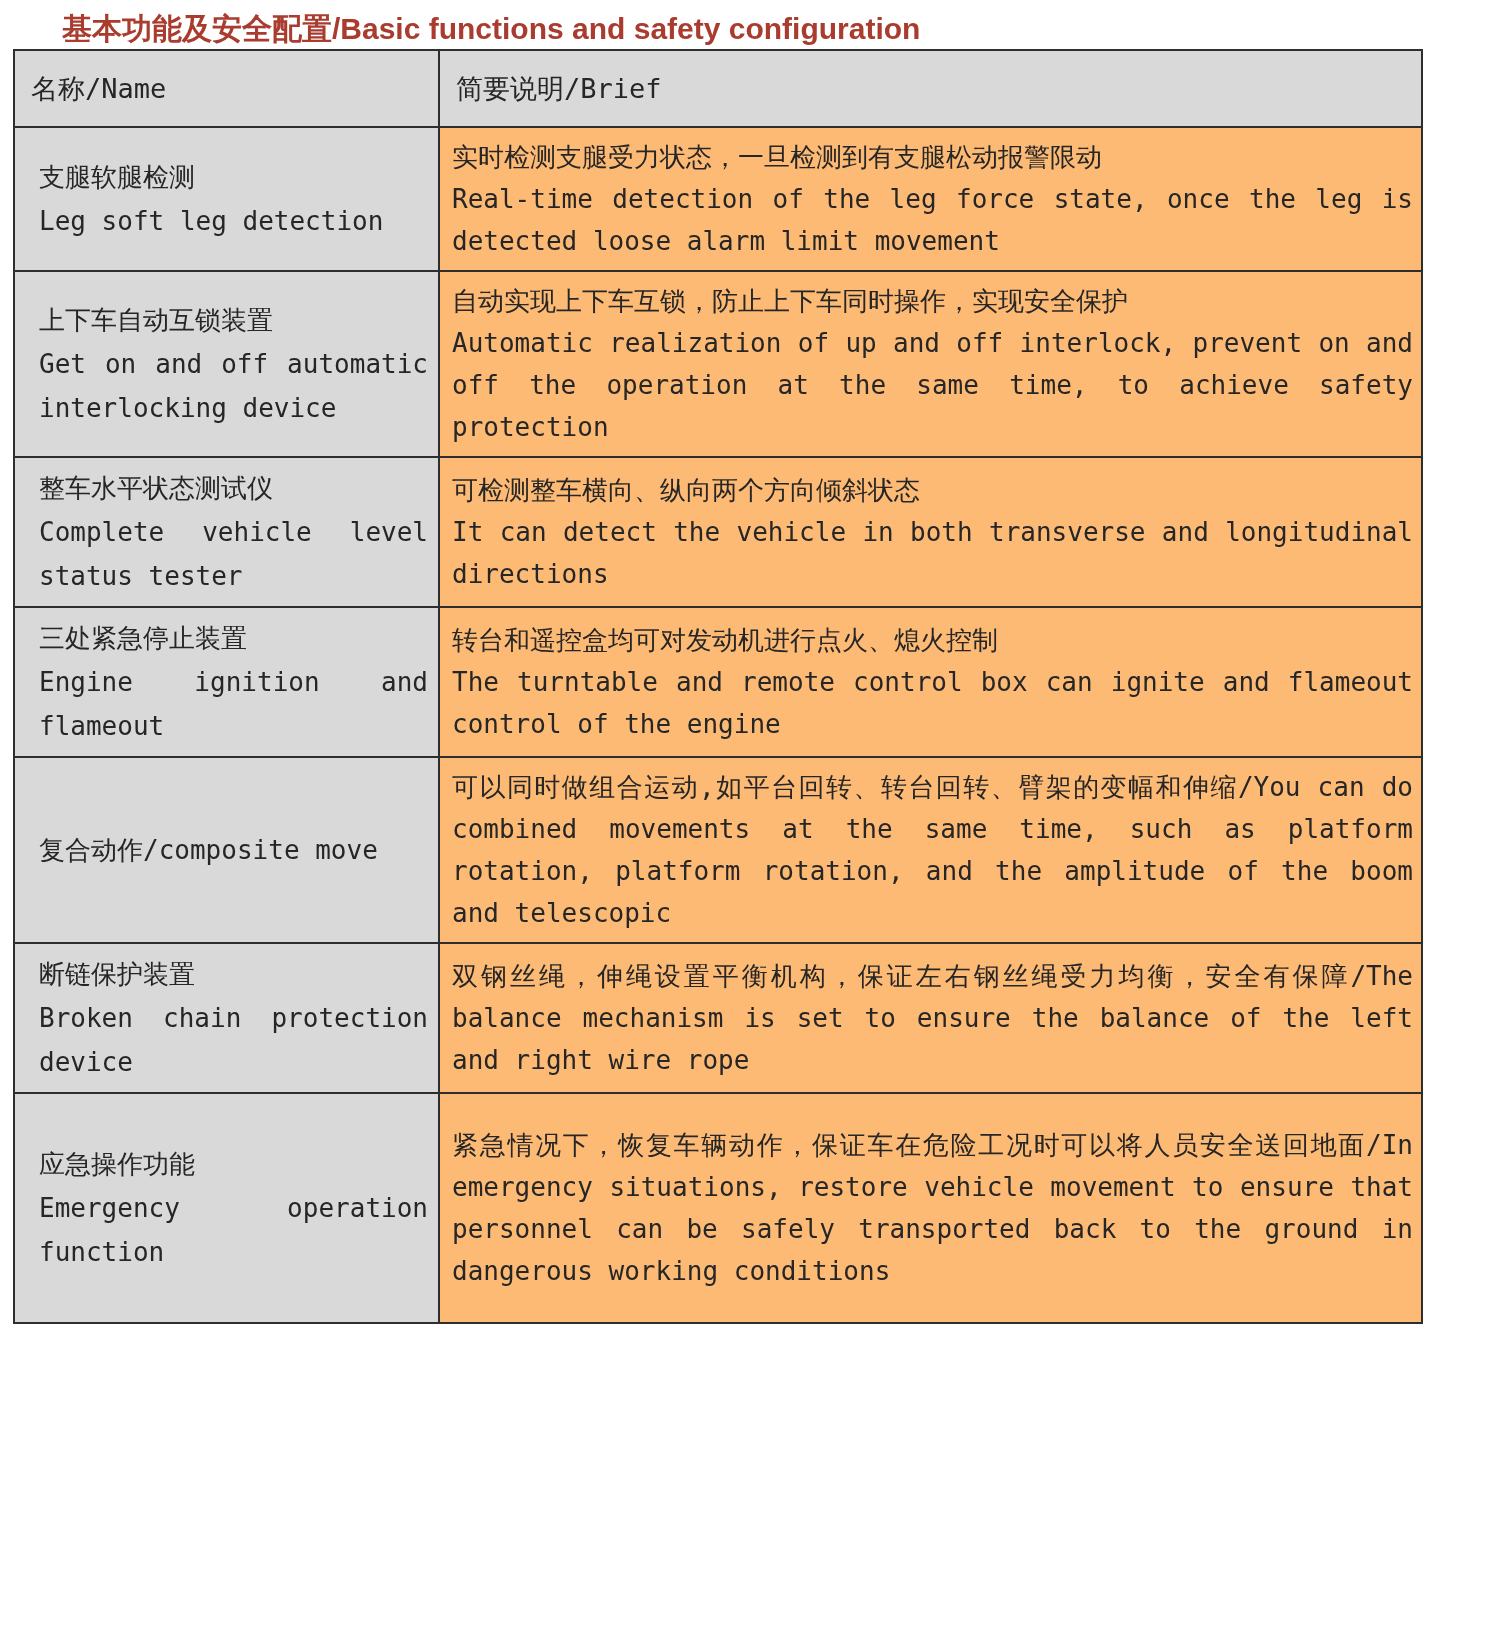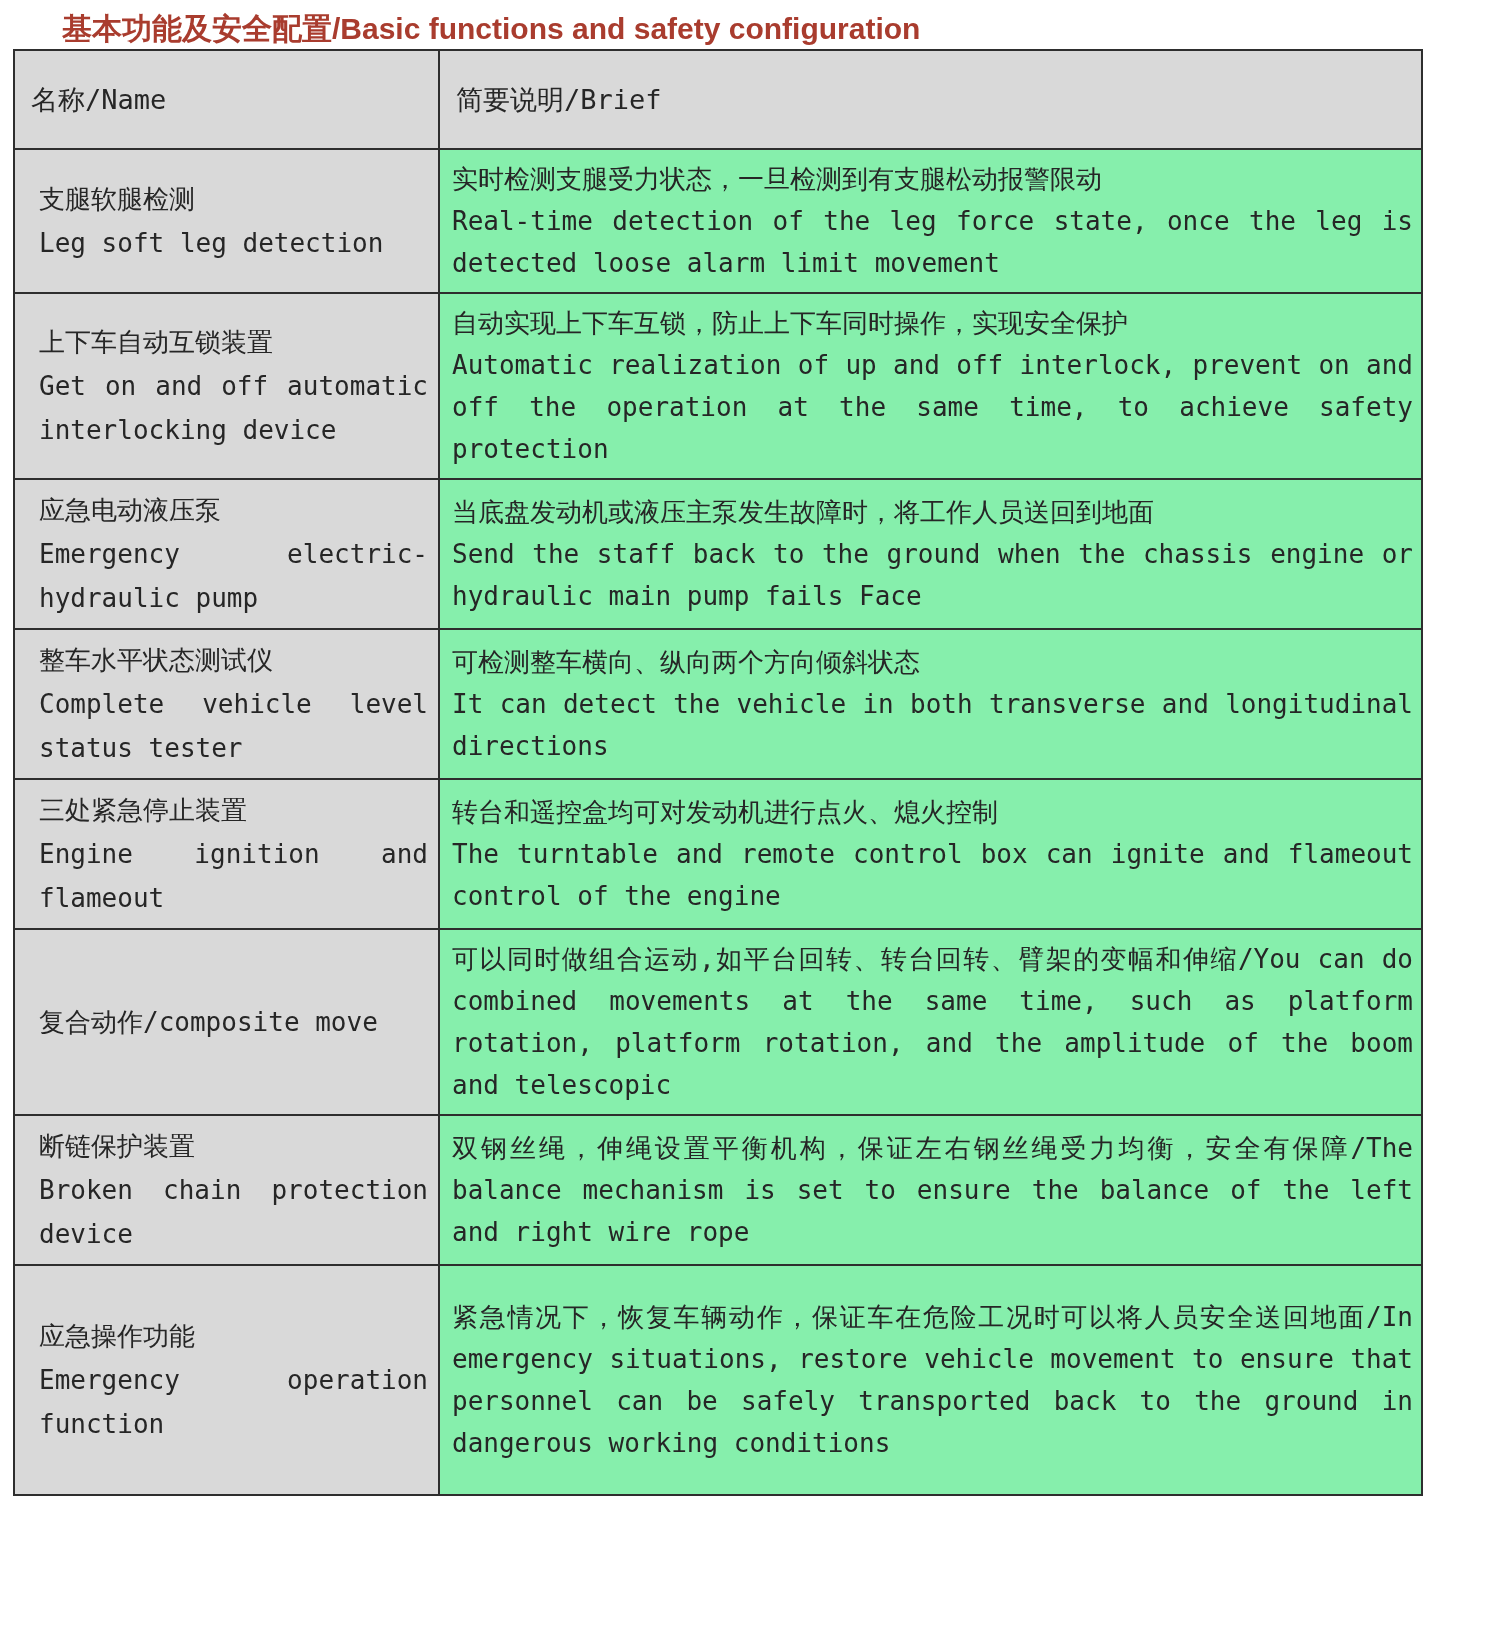--- a/index.html
+++ b/index.html
@@ -43,41 +43,41 @@
     font-size:27px;
     padding:6px 10px 6px 16px;
   }
   td.name-cell{
     background:var(--cell-gray);
     padding:8px 10px 8px 24px;
     font-size:26px;
     line-height:44px;
   }
   td.brief-cell{
-    background:#86efac;
+    background:#fdba74;
     padding:8px 8px 8px 12px;
     font-size:26px;
     line-height:42px;
   }
   .en, .mix{ text-align:justify; }
   .zh{ text-align:left; }
 </style>
 </head>
 <body>
 
 <h1 class="doc-title">基本功能及安全配置/Basic functions and safety configuration</h1>
 
 <table class="spec">
   <colgroup>
       <col class="c1">
       <col class="c2">
     </colgroup>
 
   <tbody>
-      <tr style="height:99px">
+      <tr style="height:77px">
     <th>名称/Name</th>
     <th>简要说明/Brief</th>
   </tr>
 
   <tr style="height:121px">
     <td class="name-cell">
       <div class="zh">支腿软腿检测</div>
       <div class="en">Leg soft leg detection</div>
     </td>
     <td class="brief-cell">
@@ -90,30 +90,20 @@
     <td class="name-cell">
       <div class="zh">上下车自动互锁装置</div>
       <div class="en">Get on and off automatic interlocking device</div>
     </td>
     <td class="brief-cell">
       <div class="zh">自动实现上下车互锁，防止上下车同时操作，实现安全保护</div>
       <div class="en">Automatic realization of up and off interlock, prevent on and off the operation at the same time, to achieve safety protection</div>
     </td>
   </tr>
 
-  <tr style="height:146px">
-    <td class="name-cell">
-      <div class="zh">应急电动液压泵</div>
-      <div class="en">Emergency electric-hydraulic pump</div>
-    </td>
-    <td class="brief-cell">
-      <div class="zh">当底盘发动机或液压主泵发生故障时，将工作人员送回到地面</div>
-      <div class="en">Send the staff back to the ground when the chassis engine or hydraulic main pump fails Face</div>
-    </td>
-  </tr>
 
 
 
   <tr style="height:130px">
     <td class="name-cell">
       <div class="zh">整车水平状态测试仪</div>
       <div class="en">Complete vehicle level status tester</div>
     </td>
     <td class="brief-cell">
       <div class="zh">可检测整车横向、纵向两个方向倾斜状态</div>

